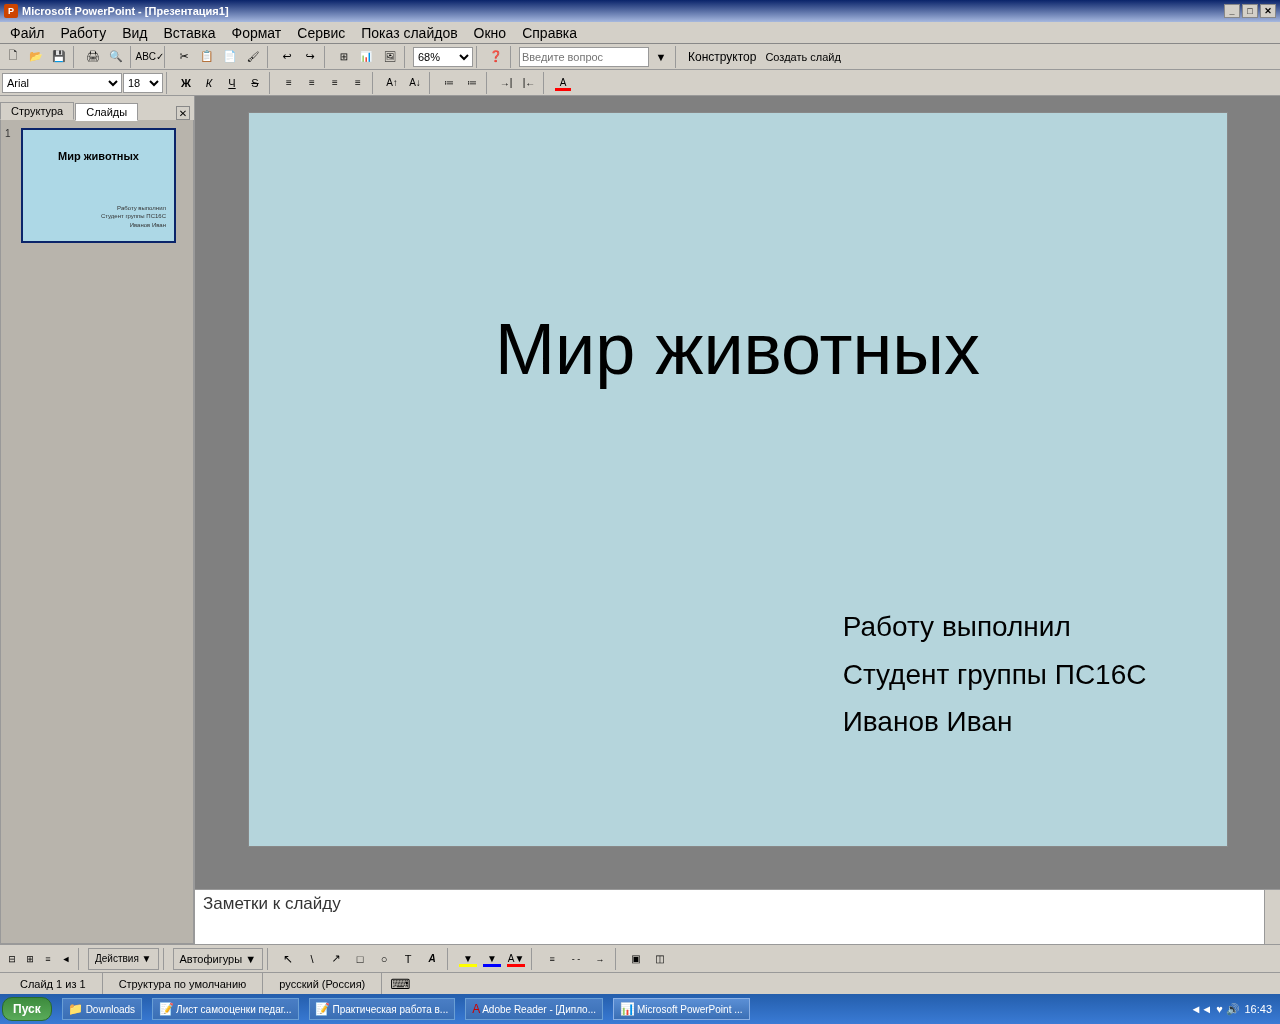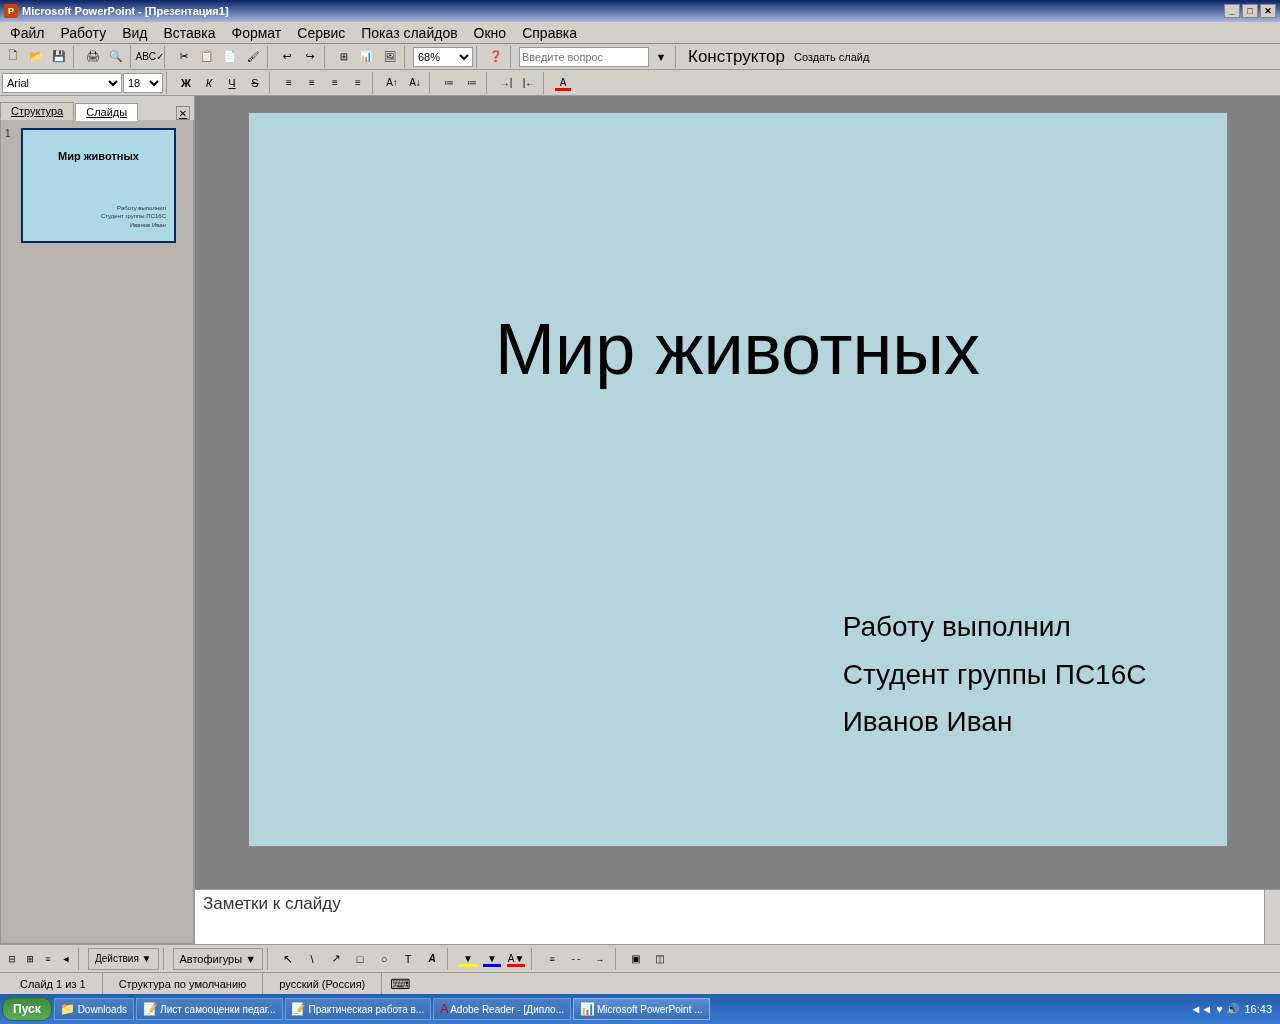--- a/index.html
+++ b/index.html
@@ -76,21 +76,20 @@
       width: 195px;
       background: #d4d0c8;
       border-right: 1px solid #999;
       display: flex;
       flex-direction: column;
     }
     #slide-panel-tabs {
       display: flex;
       background: #d4d0c8;
       height: 24px;
-      text-decoration: underline;
     }
     .panel-tab {
       padding: 4px 12px;
       font-size: 11px;
       cursor: pointer;
       border: 1px solid #999;
       border-bottom: none;
       background: #d4d0c8;
     }
     .panel-tab.active {
@@ -309,21 +308,21 @@
     <option>50%</option>
     <option>75%</option>
     <option>100%</option>
   </select>
   <div class="tb-sep"></div>
   <div class="tb-btn">❓</div>
   <div class="tb-sep"></div>
   <input type="text" class="tb-input" style="width: 130px;" placeholder="Введите вопрос">
   <div class="tb-btn">▼</div>
   <div class="tb-sep"></div>
-  <span style="font-size:17px;margin:12px 4px;">Конструктор</span>
+  <span style="font-size:12px;margin:12px 4px;">Конструктор</span>
   <span style="font-size:11px;margin:0 4px;">Создать слайд</span>
 </div>
 
 <div id="toolbar2">
   <select class="tb-combo" style="width:120px;">
     <option>Arial</option>
   </select>
   <select class="tb-combo" style="width:40px;">
     <option>18</option>
     <option>12</option>
@@ -429,21 +428,21 @@
   <div class="tb-btn" style="font-size:10px;">◫</div>
 </div>
 
 <div id="status-bar" style="height:22px; background:#d4d0c8; border-top:1px solid #999; display:flex; align-items:center; font-size:11px;">
   <span class="status-section" style="padding:0 16px; border-right:1px solid #999; height:100%; display:flex; align-items:center;">Слайд 1 из 1</span>
   <span class="status-section" style="padding:0 16px; border-right:1px solid #999; height:100%; display:flex; align-items:center;">Структура по умолчанию</span>
   <span class="status-section" style="padding:0 16px; height:100%; display:flex; align-items:center;">русский (Россия)</span>
   <div style="margin-left:8px; font-size:14px;">⌨</div>
 </div>
 
-<div id="taskbar" style="height:30px; background:linear-gradient(to bottom,#245eac,#3a7bd5); position:fixed; bottom:0; left:0; right:0; display:flex; align-items:center; padding:0 2px; gap:2px; z-index:9999;">
+<div id="taskbar" style="height:30px; background:linear-gradient(to bottom,#245eac,#3a7bd5); position:fixed; bottom:0; left:0; right:0; display:flex; align-items:center; padding:0 2px; gap:10px; z-index:9999;">
   <button id="start-btn" style="height:24px; background:linear-gradient(to bottom,#3d8b3d,#5aab5a); border:1px solid #2a6a2a; border-radius:10px; padding:0 10px; color:white; font-size:12px; font-weight:bold; cursor:pointer;">Пуск</button>
 
   <div class="taskbar-btn" style="height:22px; background:linear-gradient(to bottom,#4a7ec5,#3a6fb5); border:1px solid #6a9fd5; padding:0 6px; color:white; font-size:10px; cursor:pointer; display:flex; align-items:center; gap:2px; max-width:150px; overflow:hidden; white-space:nowrap;">
     <span style="font-size:12px;">📁</span>
     <span>Downloads</span>
   </div>
 
   <div class="taskbar-btn" style="height:22px; background:linear-gradient(to bottom,#4a7ec5,#3a6fb5); border:1px solid #6a9fd5; padding:0 6px; color:white; font-size:10px; cursor:pointer; display:flex; align-items:center; gap:2px; max-width:155px; overflow:hidden; white-space:nowrap;">
     <span style="font-size:12px;">📝</span>
     <span>Лист самооценки педаг...</span>

